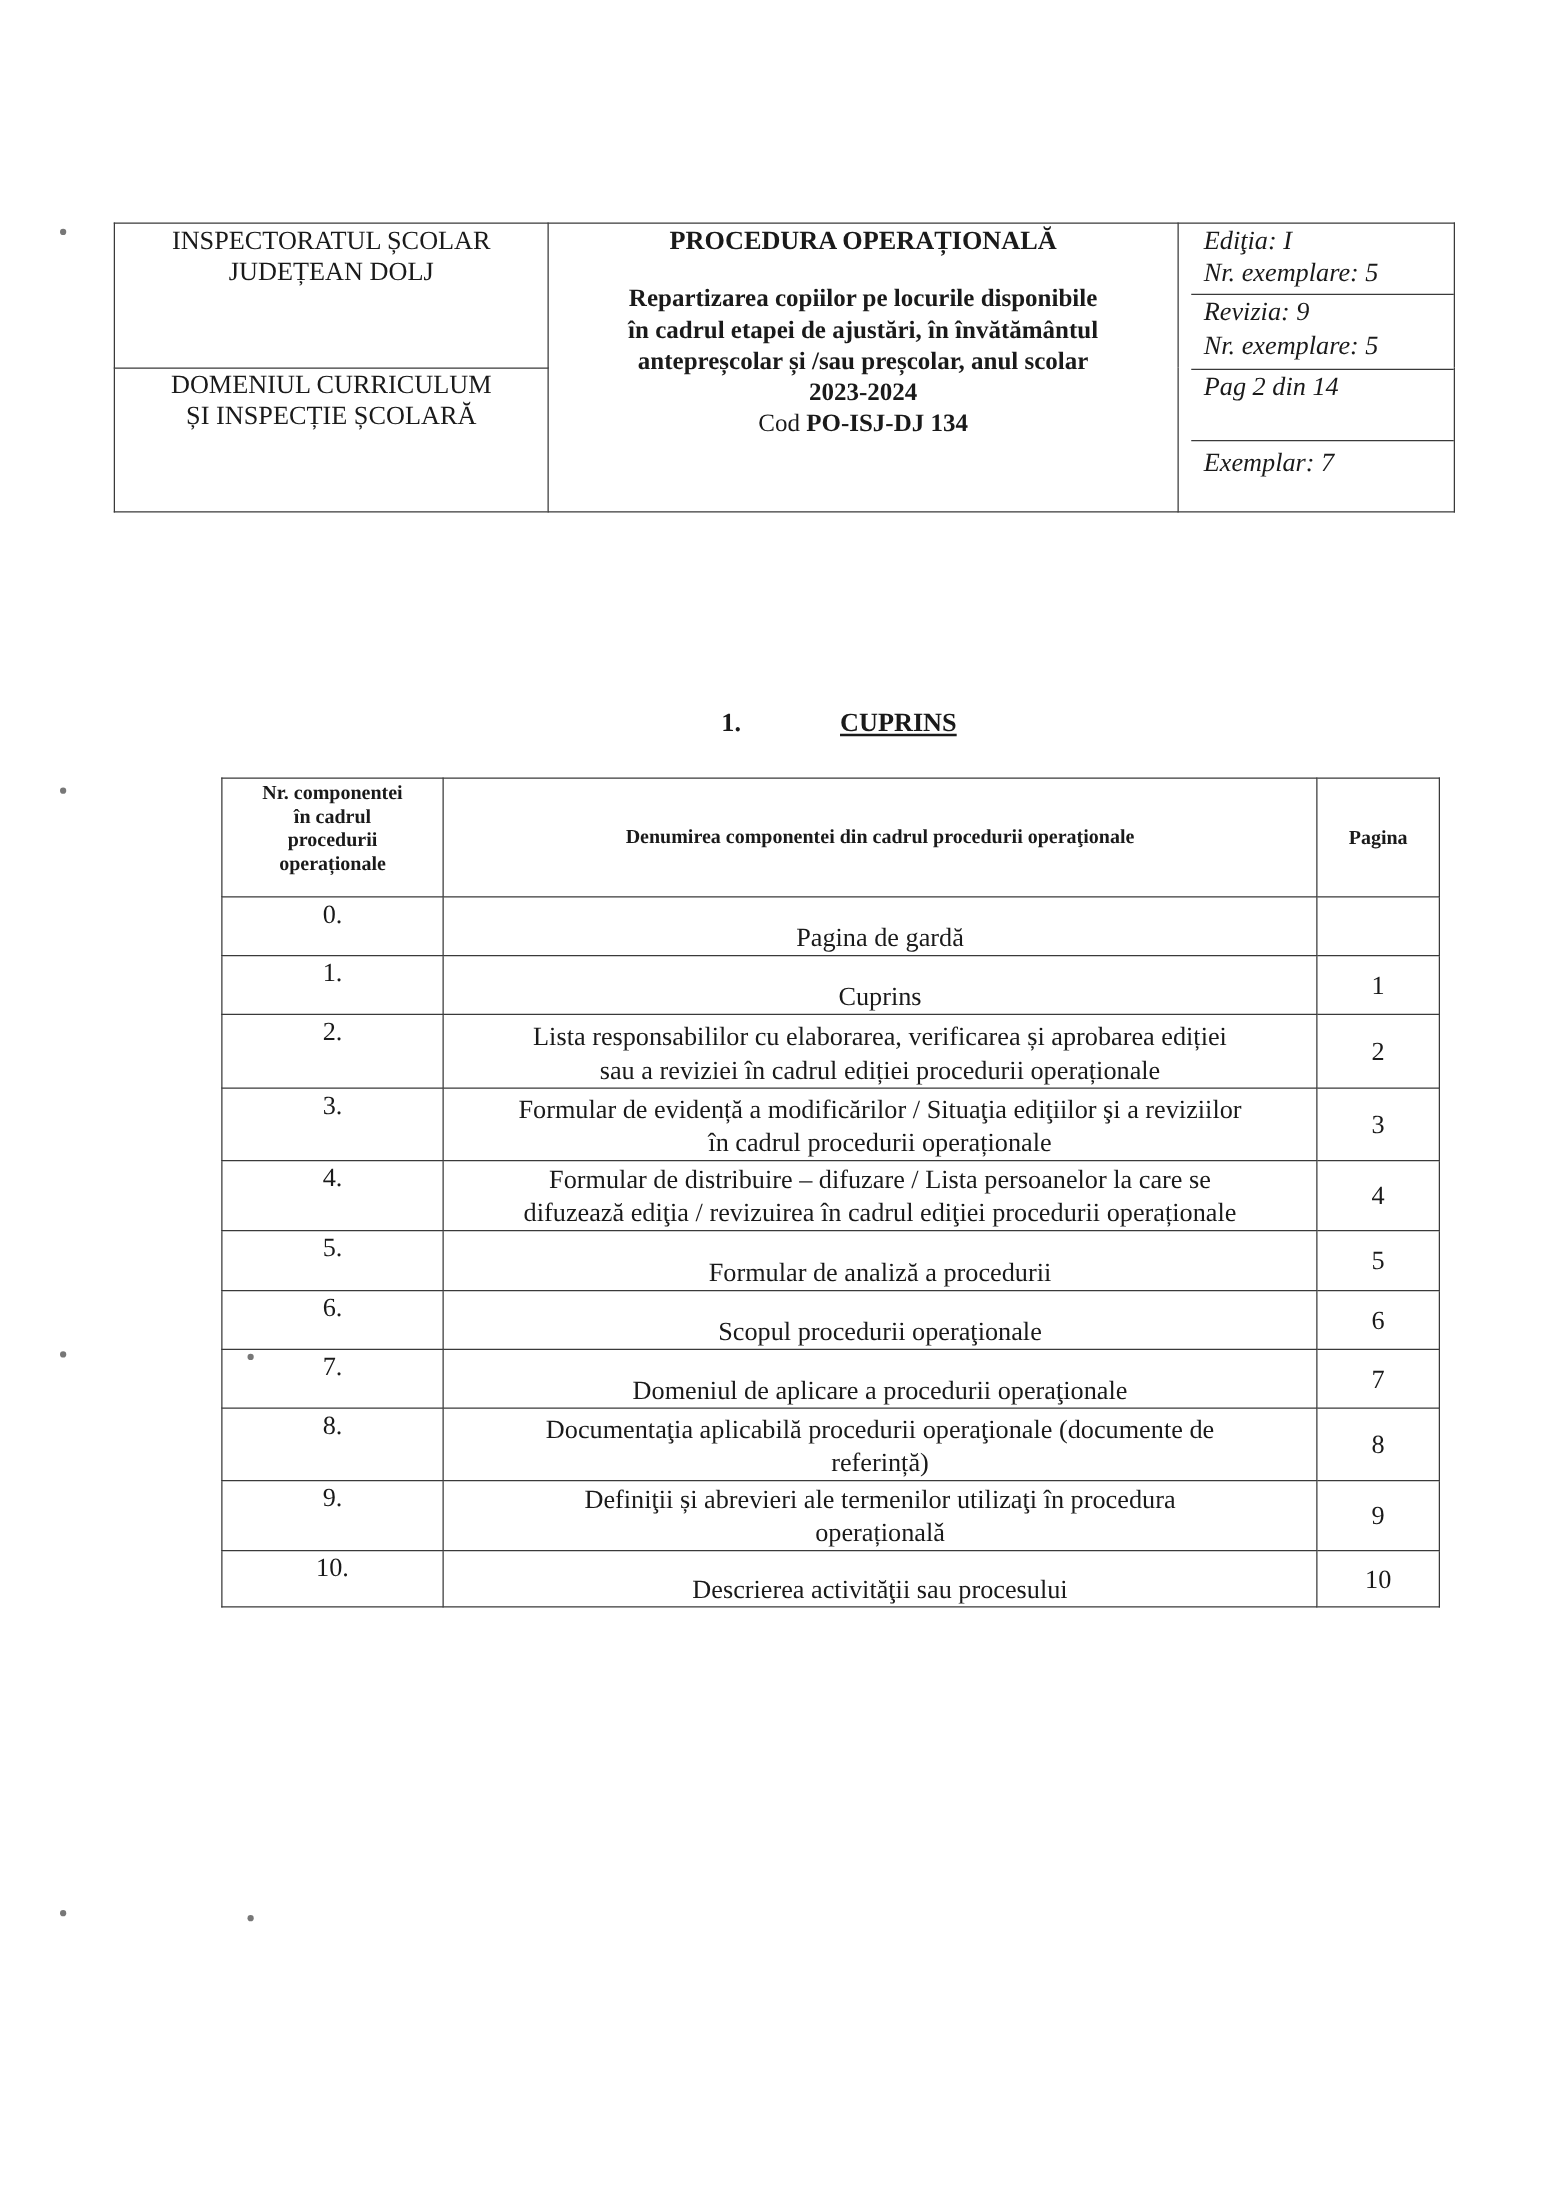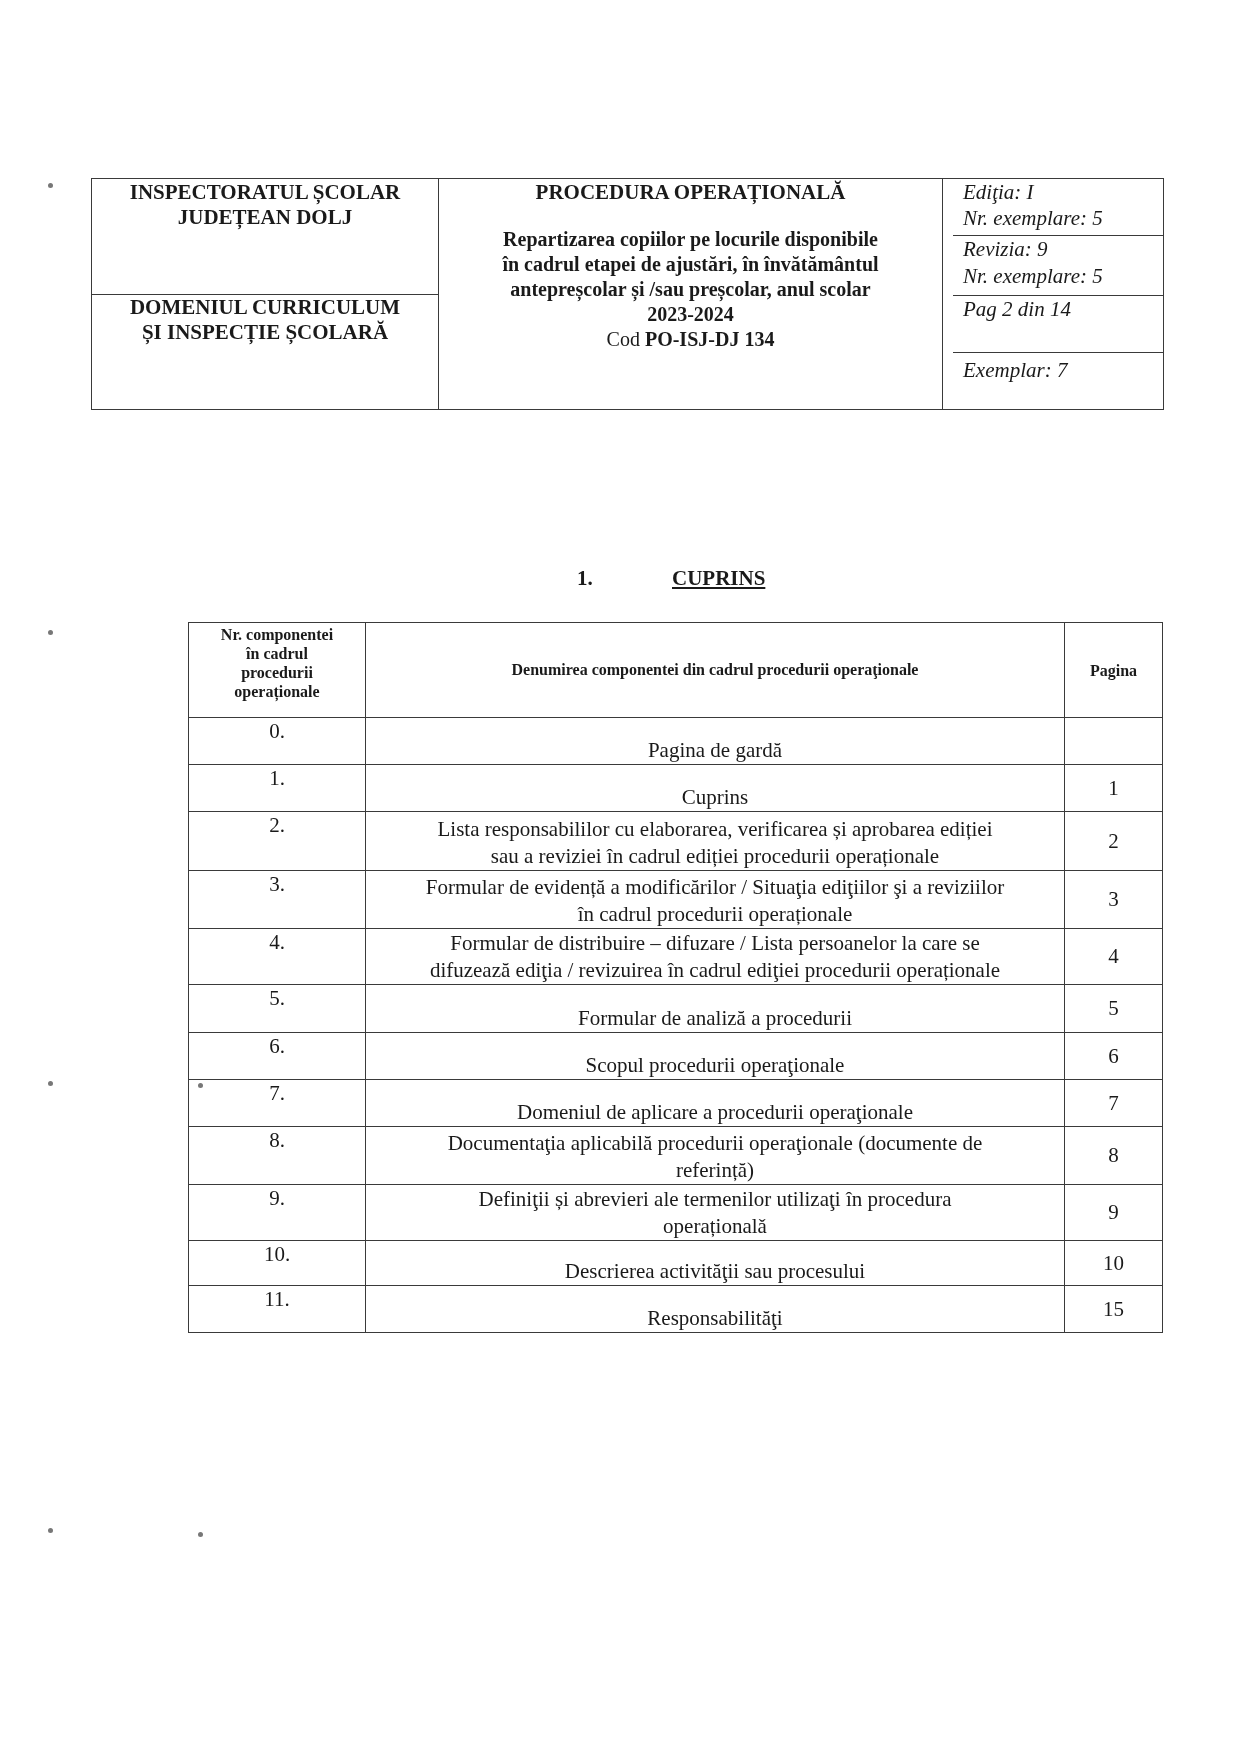--- a/index.html
+++ b/index.html
@@ -5,37 +5,37 @@
   html, body { margin: 0; padding: 0; }
   body {
     width: 1240px; height: 1754px; background: #ffffff; position: relative;
     font-family: "Liberation Serif", "DejaVu Serif", serif; color: #1a1a1a;
     overflow: hidden;
   }
   table { border-collapse: collapse; }
   
   #hdr { position: absolute; left: 91px; top: 178px; width: 1073px; height: 225px; }
   #hdr td { border: 1.5px solid #3a3a3a; vertical-align: top; padding: 0; }
-  .hdr-left { width: 346px; text-align: center; font-weight: bold; font-size: 21px; line-height: 25px; }
+  .hdr-left { width: 346px; text-align: center; font-weight: normal; font-size: 21px; line-height: 25px; }
   .hdr-left-top { height: 111px; padding-top: 1px !important; }
   .hdr-left-bot { height: 112px; }
   .hdr-mid { width: 503px; text-align: center; font-size: 20px; line-height: 25px; }
   .hdr-right { font-size: 21px; line-height: 27px; padding-left: 10px !important; }
   .r1 { height: 56px; } .r2 { height: 59px; } .r3 { height: 56px; } .r4 { height: 52px; }
   .mid-title { font-weight: bold; font-size: 21px; margin-top: 1px; }
   .mid-sub { font-weight: bold; margin-top: 22px; }
   .mid-code b { font-weight: bold; }
 
   
   #heading { position: absolute; left: 0; top: 566px; width: 1240px; font-weight: bold; font-size: 21px; }
   #heading .num { position: absolute; left: 577px; }
   #heading .title { position: absolute; left: 672px; text-decoration: underline; }
 
   
-  #toc { position: absolute; left: 188px; top: 622px; width: 975px; }
+  #toc { position: absolute; left: 177px; top: 622px; width: 975px; }
   #toc td, #toc th { border: 1.5px solid #3a3a3a; padding: 0; }
   #toc th { font-weight: bold; font-size: 16px; line-height: 19px; text-align: center; vertical-align: middle; }
   #toc th.c1 { width: 176px; vertical-align: top; padding-top: 2px; }
   #toc th.c2 { vertical-align: top; padding-top: 37px; }
   #toc th.c3 { width: 97px; }
   #toc td { font-size: 21px; line-height: 27px; text-align: center; }
   #toc td.num { vertical-align: top; padding-top: 0px; }
   #toc td.name { vertical-align: bottom; padding-bottom: 0px; }
   #toc td.page { vertical-align: middle; }
   .speck { position: absolute; width: 5px; height: 5px; border-radius: 50%; background: #555; opacity: 0.8; }
@@ -199,21 +199,14 @@
         </td>
         <td class="page">9</td>
       </tr>
       <tr style="height: 45px;">
         <td class="num">10.</td>
         <td class="name">
           <div>Descrierea activităţii sau procesului</div>
         </td>
         <td class="page">10</td>
       </tr>
-      <tr style="height: 47px;">
-        <td class="num">11.</td>
-        <td class="name">
-          <div>Responsabilităţi</div>
-        </td>
-        <td class="page">15</td>
-      </tr>
     </tbody>
 </table>
 
 </body></html>

